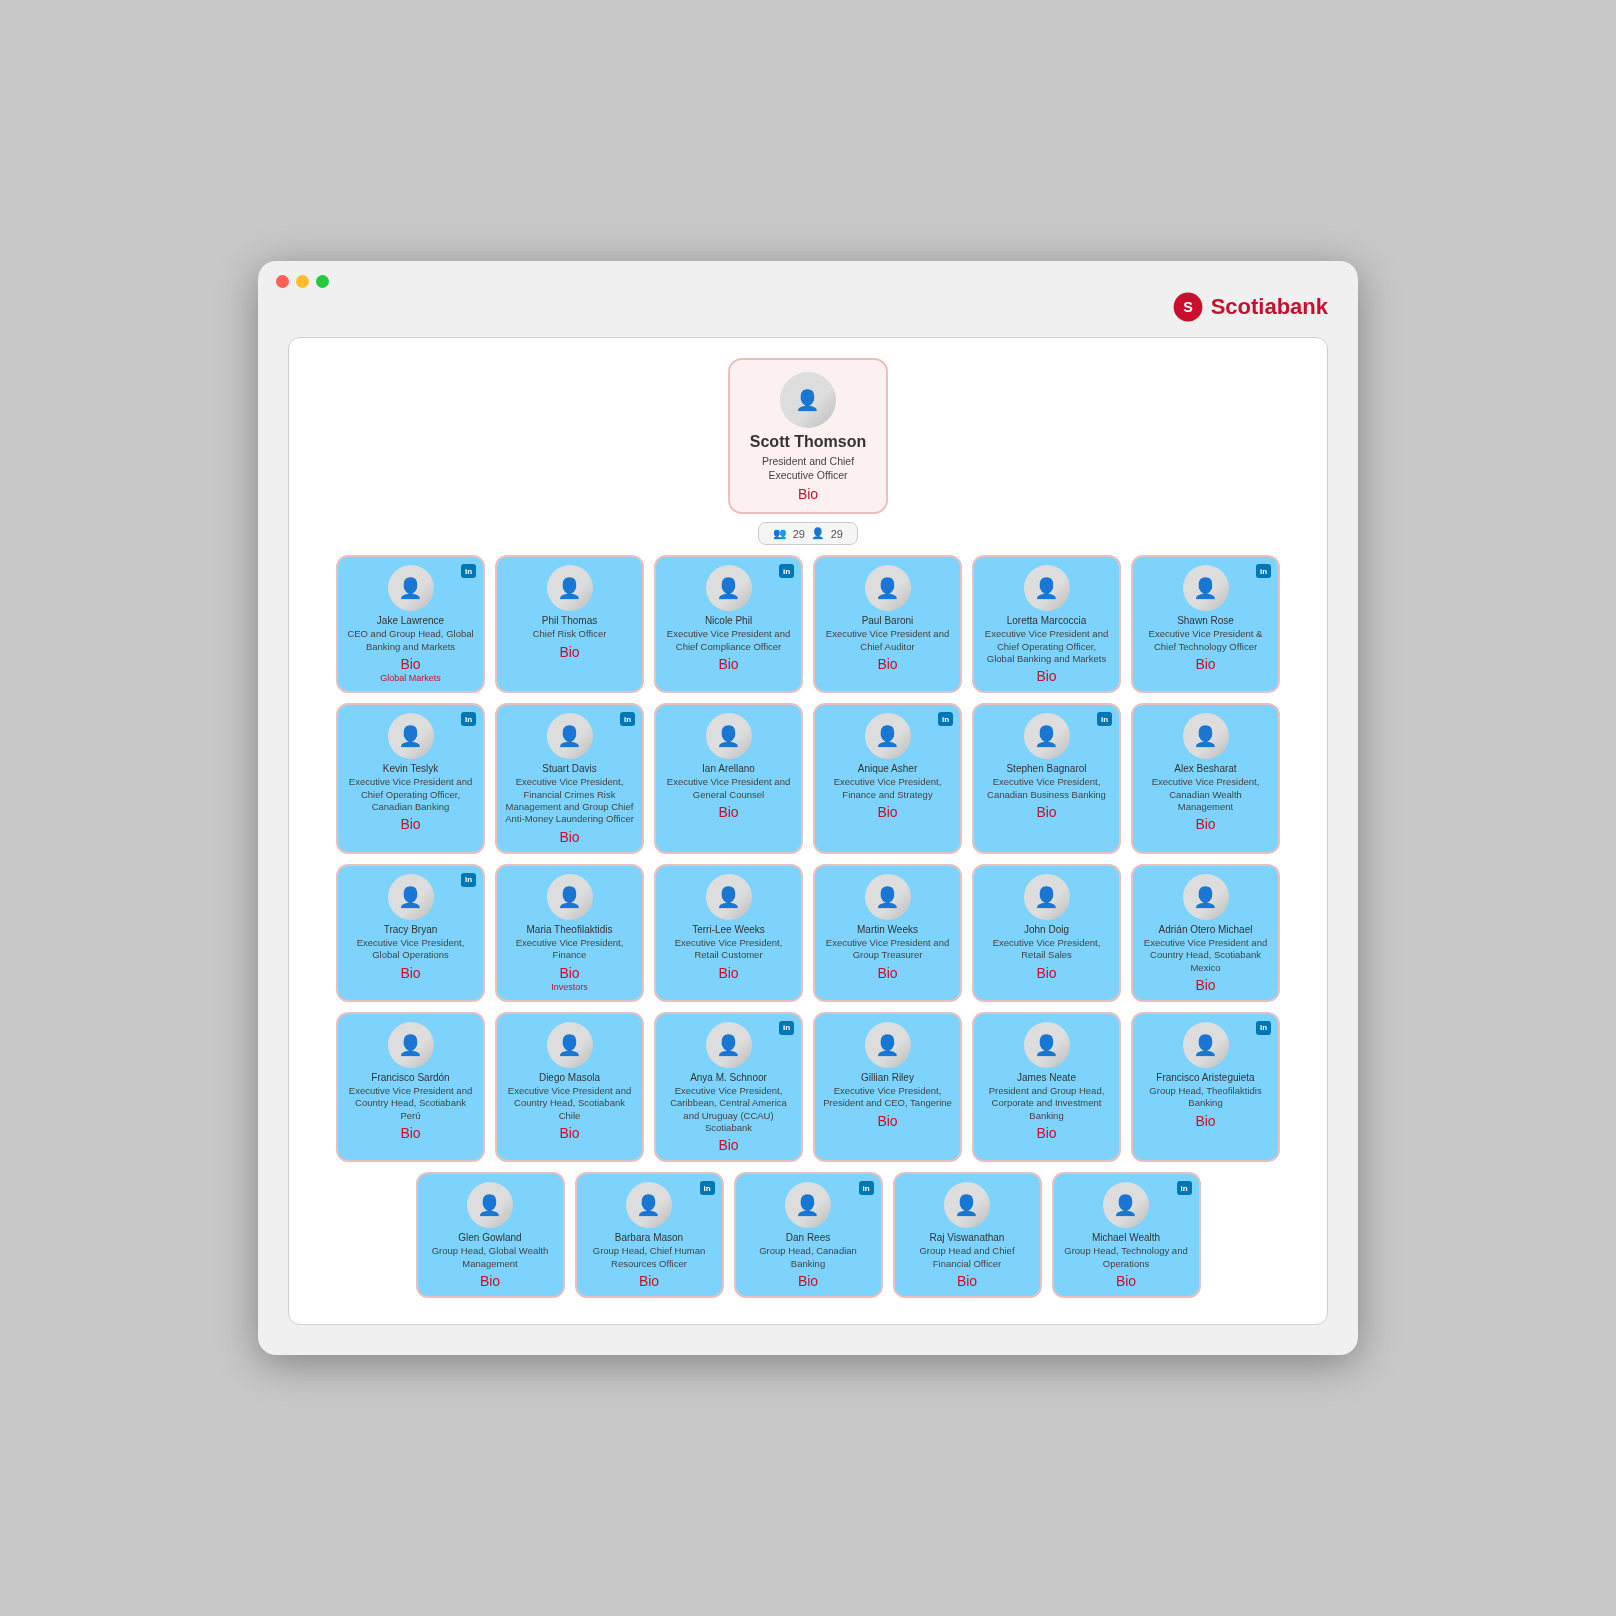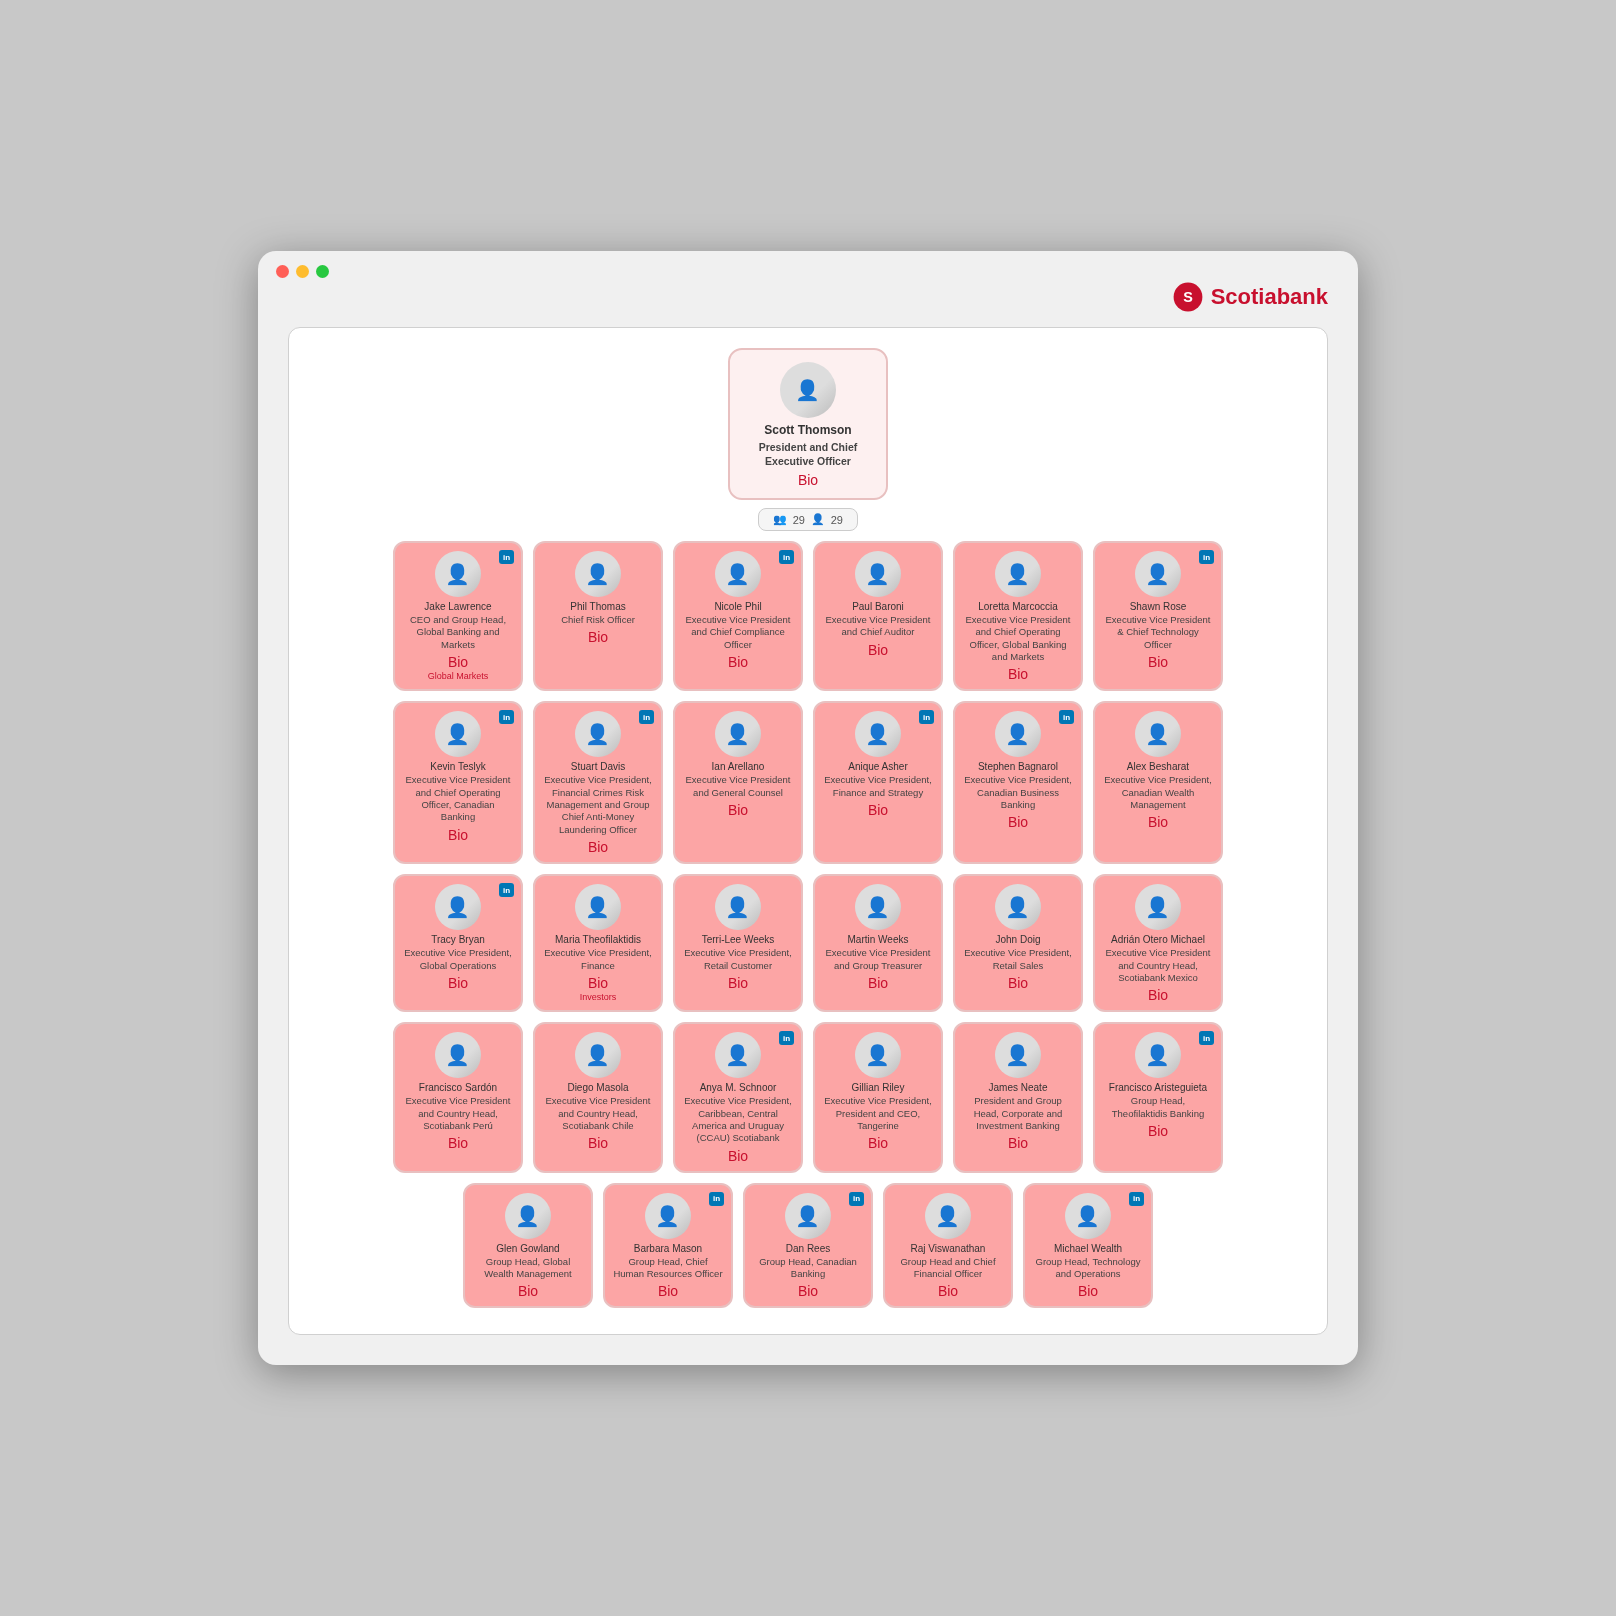--- a/index.html
+++ b/index.html
@@ -64,25 +64,25 @@
     .ceo-card {
       background: #fdf0f0;
       border: 2px solid #e8c0c0;
       border-radius: 14px;
       padding: 12px 16px 10px 16px;
       width: 160px;
       text-align: center;
       position: relative;
     }
     .card {
-      background: #fca5a5;
+      background: #7dd3fc;
       border: 2px solid #e8c0c0;
       border-radius: 12px;
       padding: 8px 8px 7px 8px;
-      width: 130px;
+      width: 149px;
       text-align: center;
       position: relative;
       font-size: 10.5px;
     }
     .card-photo {
       width: 46px;
       height: 46px;
       border-radius: 50%;
       background: #c0bfbf;
       margin: 0 auto 4px auto;
@@ -103,35 +103,35 @@
       justify-content: center;
     }
     .card-name {
       font-weight: normal;
       font-size: 10px;
       color: #333;
       margin-bottom: 2px;
     }
     .ceo-name {
       font-weight: bold;
-      font-size: 12px;
+      font-size: 16px;
       color: #333;
       margin-bottom: 3px;
     }
     .card-title {
       font-size: 9.5px;
       color: #444;
       margin-bottom: 3px;
       line-height: 1.3;
     }
     .ceo-title {
       font-size: 10.5px;
       color: #444;
       margin-bottom: 4px;
-      font-weight: bold;
+      font-weight: normal;
       line-height: 1.35;
     }
     .bio-link {
       color: #c8102e;
       font-size: 14px;
       cursor: pointer;
       text-decoration: none;
       display: block;
     }
     .extra-link {

